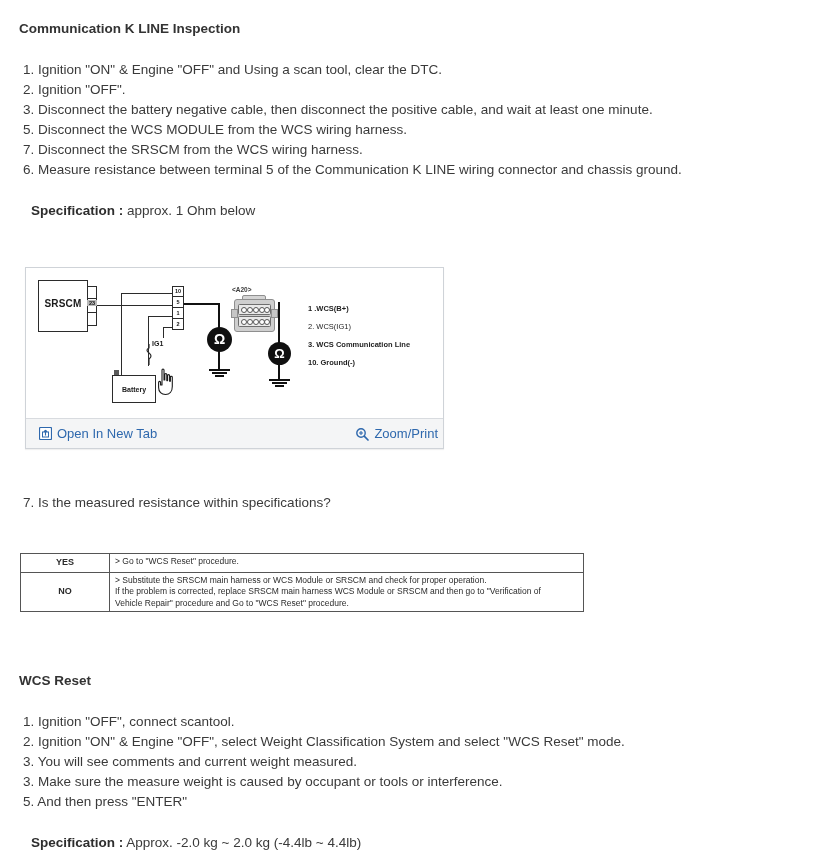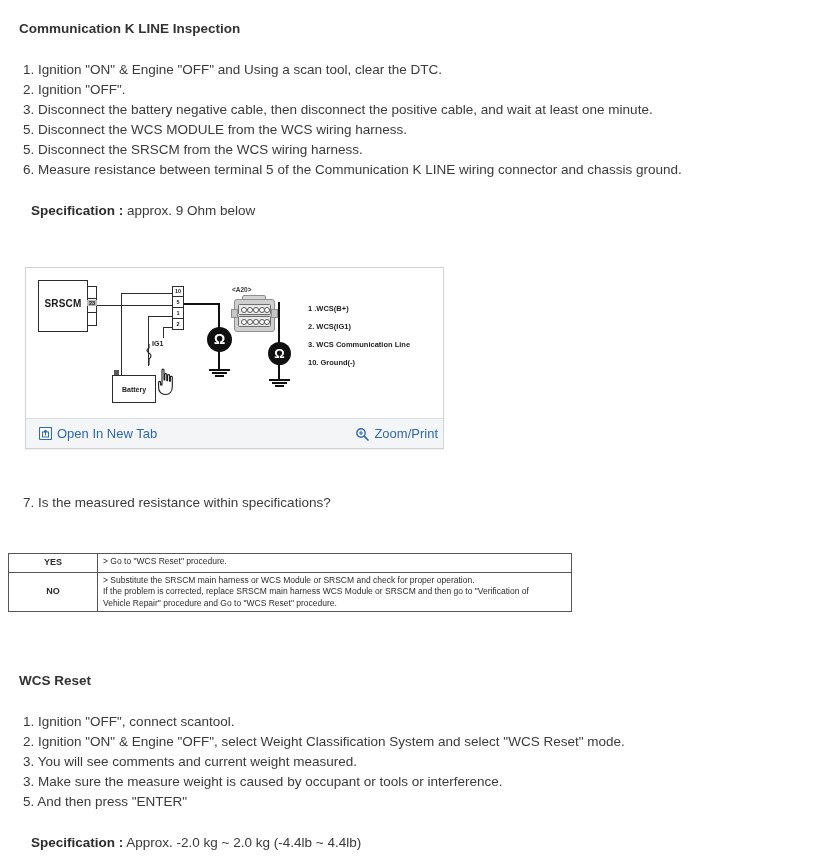--- a/index.html
+++ b/index.html
@@ -274,21 +274,21 @@
     left: 128px;
     top: 100px;
     width: 22px;
     height: 28px;
     pointer-events: none;
   }
 
   
   #decision-table {
     position: absolute;
-    left: 8px;
+    left: 20px;
     top: 553px;
     width: 564px;
     border-collapse: collapse;
     font-size: 8.5px;
     color: #2b2b2b;
     background: #ffffff;
   }
   #decision-table td {
     border: 1px solid #555555;
     padding: 2px 4px;
@@ -311,27 +311,27 @@
 
 <div class="page">
 
   <h2 class="section-title" id="title-kline">Communication K LINE Inspection</h2>
 
   <ul class="steps" id="steps-kline">
     <li>1. Ignition "ON" &amp; Engine "OFF" and Using a scan tool, clear the DTC.</li>
     <li>2. Ignition "OFF".</li>
     <li>3. Disconnect the battery negative cable, then disconnect the positive cable, and wait at least one minute.</li>
     <li>5. Disconnect the WCS MODULE from the WCS wiring harness.</li>
-    <li>5. Disconnect the SRSCM from the WCS wiring harness.</li>
+    <li>7. Disconnect the SRSCM from the WCS wiring harness.</li>
     <li>6. Measure resistance between terminal 5 of the Communication K LINE wiring connector and chassis ground.</li>
   </ul>
 
   <div class="spec" id="spec-1">
     <span class="spec-label">Specification :</span>
-    <span>approx. 9 Ohm below</span>
+    <span>approx. 1 Ohm below</span>
   </div>
 
   <div id="figure-panel">
 
     <div id="figure-canvas">
 
       <div class="dg" id="srscm-box"></div>
       <div class="dg" id="srscm-label">SRSCM</div>
       <div class="dg" id="srscm-pinblock"></div>
       <div class="dg" id="srscm-pin-div1"></div>
@@ -400,21 +400,21 @@
       <div class="dg wire wire-thick-v" style="left:252px; top:34px; height:42px;"></div>
 
       <div class="dg ohm" id="ohm2"></div>
       <div class="ohm-glyph" id="ohm2-g">Ω</div>
       <div class="dg wire wire-thick-v" style="left:252px; top:96px; height:16px;"></div>
       <div class="gnd-bar" style="left:243px; top:111px; width:21px;"></div>
       <div class="gnd-bar" style="left:246px; top:114px; width:15px;"></div>
       <div class="gnd-bar" style="left:249px; top:117px; width:9px;"></div>
 
       <div class="dg" style="left:282px; top:36px; font-size:7.5px; font-weight:bold; color:#1d1d1d;">1 .WCS(B+)</div>
-      <div class="dg" style="left:282px; top:54px; font-size:7.5px; font-weight:bold; color:#1d1d1d;">2. WCS(IG1)</div>
+      <div class="dg" style="left:282px; top:54px; font-size:7.5px; font-weight:normal; color:#1d1d1d;">2. WCS(IG1)</div>
       <div class="dg" style="left:282px; top:72px; font-size:7.5px; font-weight:bold; color:#1d1d1d;">3. WCS Communication Line</div>
       <div class="dg" style="left:282px; top:90px; font-size:7.5px; font-weight:bold; color:#1d1d1d;">10. Ground(-)</div>
 
       <svg id="hand-cursor" viewBox="0 0 22 28">
         <path d="M8 2 C8 0.7 10 0.7 10 2 L10 12 L10.8 12 L10.8 6.5 C10.8 5.2 12.8 5.2 12.8 6.5 L12.8 12.6
                  L13.6 12.6 L13.6 7.6 C13.6 6.3 15.6 6.3 15.6 7.6 L15.6 13.2 L16.4 13.2 L16.4 9.2
                  C16.4 8 18.3 8 18.3 9.2 L18.3 18.5 C18.3 23.5 15.5 26.5 11.5 26.5
                  C7.5 26.5 4.6 23.8 4.6 19.5 L4.6 14.5 C4.6 13 6.6 13 6.6 14.5 L6.6 17 L8 17 Z" fill="#ffffff" stroke="#1a1a1a" stroke-width="1.1" stroke-linejoin="round"></path>
       </svg>
     </div>

